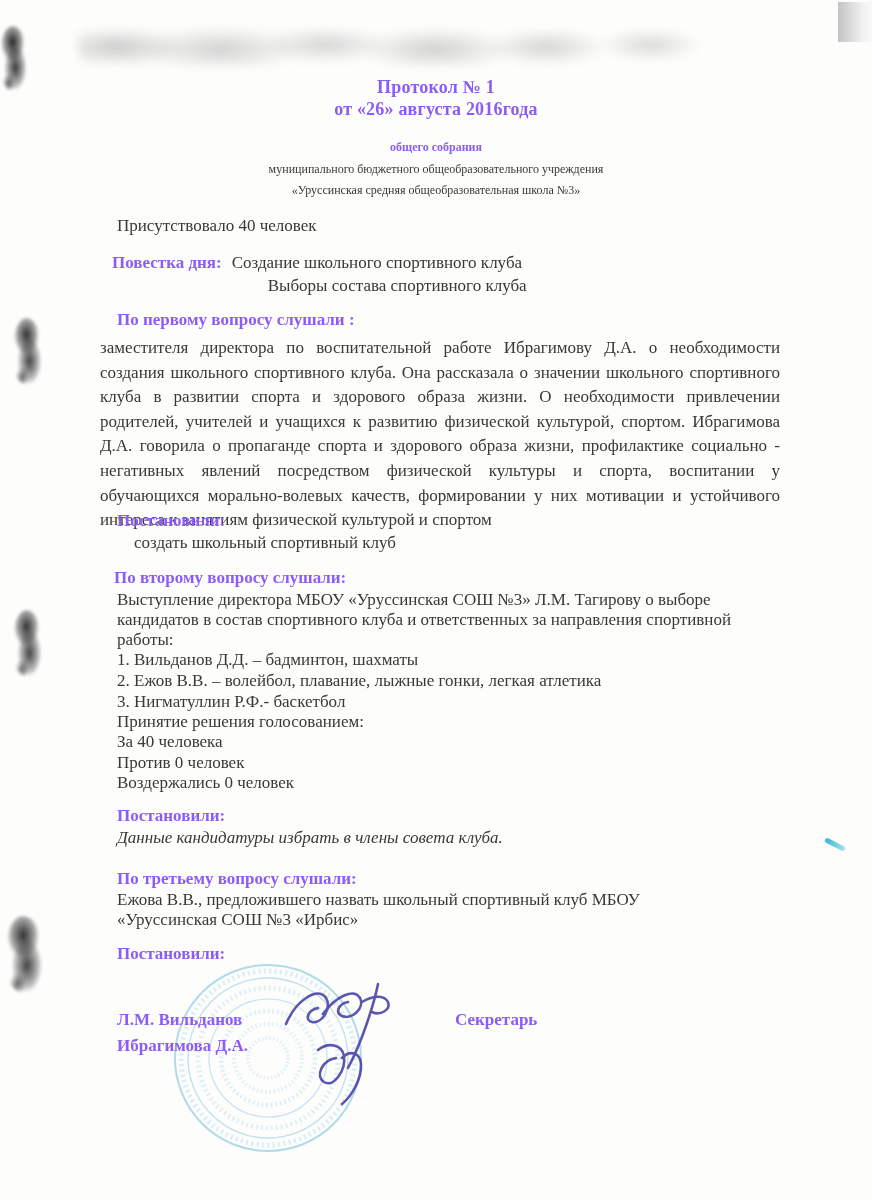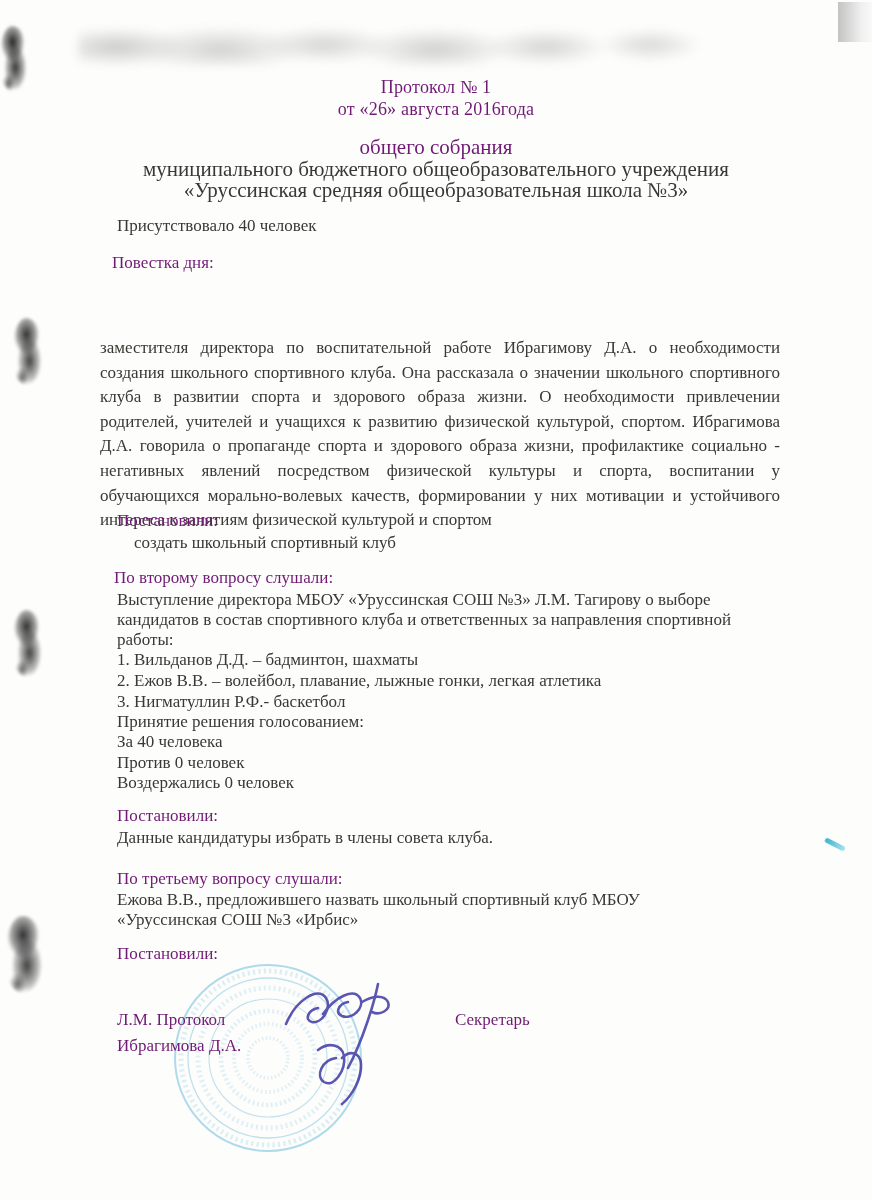--- a/index.html
+++ b/index.html
@@ -7,26 +7,26 @@
     position:relative;
     width:872px;height:1200px;
     margin:0 auto;
     background:#fdfdfc;
     overflow:hidden;
     font-family:"Liberation Serif","DejaVu Serif",serif;
     color:#3a3833;
     font-size:17px;
   }
   .abs{position:absolute;}
-  .b{font-weight:normal;color:#701a75;}
+  .b{font-weight:bold;color:#8b5cf6;}
   .center{left:0;width:872px;text-align:center;}
 
   
   .title-block{top:76px;line-height:22px;font-size:18px;letter-spacing:.2px;}
-  .org-block{top:137px;line-height:21.5px;font-size:21px;}
+  .org-block{top:137px;line-height:21.5px;font-size:12px;}
 
   
   .attendance{top:216px;left:117px;}
   .agenda{top:252px;left:112px;line-height:22.5px;}
   .agenda-row{display:flex;}
   .agenda-label{margin-right:10px;}
   .agenda-items div:nth-child(2){margin-left:36px;}
   .q1-heading{top:310px;left:117px;}
   .q1-body{
     top:336px;left:100px;width:680px;
@@ -34,21 +34,21 @@
     line-height:24.6px;
   }
   .res1-label{top:511px;left:117px;}
   .res1-text{top:533px;left:102px;margin-left:32px;}
   .q2-heading{top:568px;left:114px;text-align:center;}
   .q2-body{top:590px;left:117px;width:628px;line-height:19.8px;}
   .cand-list{top:650px;left:100px;margin:0;padding-left:34px;line-height:20.8px;}
   .cand-list li{padding-left:0;}
   .voting{top:712px;left:117px;line-height:20.4px;}
   .res2-label{top:806px;left:117px;}
-  .res2-text{top:828px;left:117px;}
+  .res2-text{top:828px;left:117px;font-style:italic;}
   .q3-heading{top:869px;left:117px;}
   .q3-body{top:890px;left:117px;width:580px;line-height:19.8px;}
   .res3-label{top:944px;left:117px;}
   .res3-text{top:966px;left:117px;}
 
   .sign-block{top:1009px;left:117px;display:grid;grid-template-columns:338px auto;row-gap:5px;line-height:21px;}
 
   
   .smudge{
     filter:blur(1.4px);
@@ -111,22 +111,27 @@
   <div class="abs center org-block">
     <div class="b">общего собрания</div>
     <div>муниципального бюджетного общеобразовательного учреждения</div>
     <div>«Уруссинская средняя общеобразовательная школа №3»</div>
   </div>
 
   <div class="abs attendance">Присутствовало 40 человек</div>
 
   <div class="abs agenda agenda-row">
     <span class="b agenda-label">Повестка дня:</span>
+    <span class="agenda-items">
+      <div>Создание школьного спортивного клуба</div>
+      <div>Выборы состава спортивного клуба</div>
+    </span>
   </div>
 
+  <div class="abs q1-heading b">По первому вопросу слушали :</div>
   <div class="abs q1-body">заместителя директора по воспитательной работе Ибрагимову Д.А. о необходимости создания школьного спортивного клуба. Она рассказала о значении школьного спортивного клуба в развитии спорта и здорового образа жизни. О необходимости привлечении родителей, учителей и учащихся к развитию физической культурой, спортом. Ибрагимова Д.А. говорила о пропаганде спорта и здорового образа жизни, профилактике социально - негативных явлений посредством физической культуры и спорта, воспитании у обучающихся морально-волевых качеств, формировании у них мотивации и устойчивого интереса к занятиям физической культурой и спортом</div>
   <div class="abs res1-label b">Постановили:</div>
   <div class="abs res1-text">создать школьный спортивный клуб</div>
 
   <div class="abs q2-heading b">По второму вопросу слушали:</div>
   <div class="abs q2-body">Выступление директора МБОУ «Уруссинская СОШ №3» Л.М. Тагирову о выборе кандидатов в состав спортивного клуба и ответственных за направления спортивной работы:</div>
   <ol class="abs cand-list">
     <li>Вильданов Д.Д. – бадминтон,  шахматы</li>
     <li>Ежов В.В. – волейбол, плавание, лыжные гонки, легкая атлетика</li>
     <li>Нигматуллин Р.Ф.- баскетбол</li>
@@ -162,18 +167,18 @@
       <path d="M8,52 C18,28 40,14 48,26 C54,36 44,52 34,50 C26,48 30,38 40,36"></path>
       <path d="M45,42 C58,24 76,16 82,26 C87,36 74,48 64,44 C57,41 60,32 70,30"></path>
       <path d="M100,12 C96,32 84,70 70,96"></path>
       <path d="M84,30 C94,24 106,22 110,30 C113,38 102,44 94,40"></path>
       <path d="M40,78 C50,70 64,72 66,84 C68,98 56,116 46,110 C37,104 44,88 58,86"></path>
       <path d="M64,86 C72,78 82,80 83,92 C84,106 74,124 64,132"></path>
     </g>
   </svg>
 
   <div class="abs sign-block">
-    <div class="b">Л.М. Протокол</div>
+    <div class="b">Л.М. Вильданов</div>
     <div class="b">Секретарь</div>
     <div class="b">Ибрагимова Д.А.</div>
   </div>
 
 </div>
 
 </body></html>

